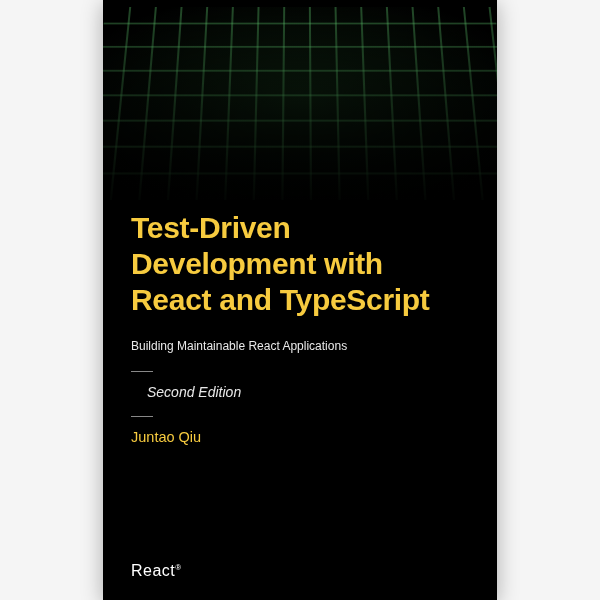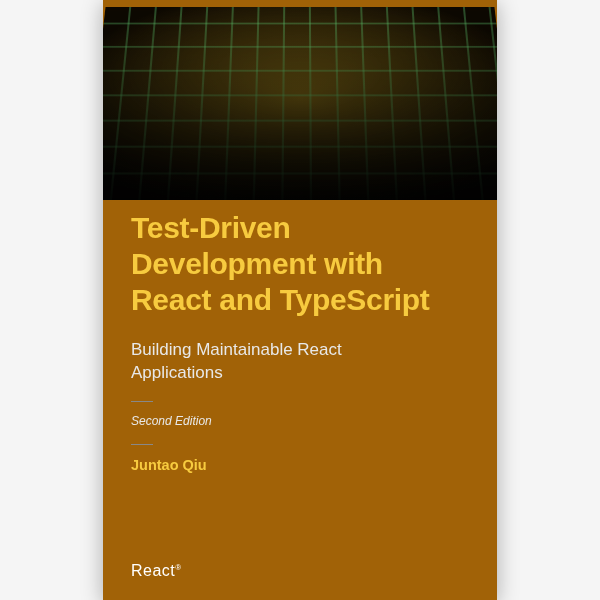--- a/index.html
+++ b/index.html
@@ -8,21 +8,21 @@
       height: 600px;
       background: #f5f5f5;
       display: flex;
       align-items: center;
       justify-content: center;
       font-family: -apple-system, BlinkMacSystemFont, "Segoe UI", Helvetica, Arial, sans-serif;
     }
     .book-cover {
       width: 394px;
       height: 600px;
-      background: #a16207;
+      background: #000000;
       position: relative;
       overflow: hidden;
       box-shadow: 0 4px 20px rgba(0,0,0,0.3);
     }
     .matrix-grid {
       position: absolute;
       top: 0;
       left: 0;
       right: 0;
       height: 200px;
@@ -48,43 +48,44 @@
     .title {
       color: #f7cb3f;
       font-size: 30px;
       font-weight: 700;
       line-height: 1.2;
       letter-spacing: -0.3px;
       margin-bottom: 20px;
     }
     .subtitle {
       color: #e8e8e8;
-      font-size: 17px;
+      font-size: 12px;
       font-weight: 400;
       line-height: 1.38;
       margin-bottom: 16px;
       max-width: 250px;
     }
     .divider {
       width: 22px;
       height: 1px;
       background: #888;
       margin-bottom: 12px;
     }
     .edition {
       color: #e8e8e8;
-      font-size: 12px;
+      font-size: 14px;
       font-style: italic;
       font-weight: 400;
       margin-bottom: 16px;
+      margin-left: 16px;
     }
     .author {
       color: #f7cb3f;
       font-size: 14.5px;
-      font-weight: 700;
+      font-weight: 400;
     }
     .publisher {
       position: absolute;
       bottom: 20px;
       left: 28px;
       color: #ffffff;
       font-size: 16px;
       font-weight: 400;
       letter-spacing: 0.5px;
     }

